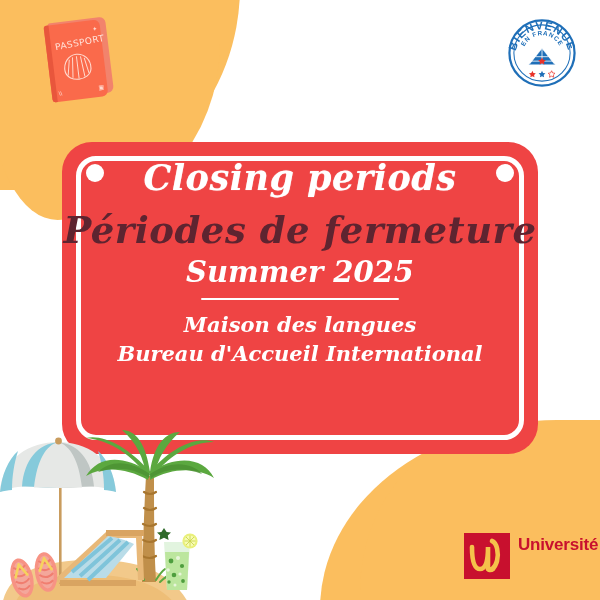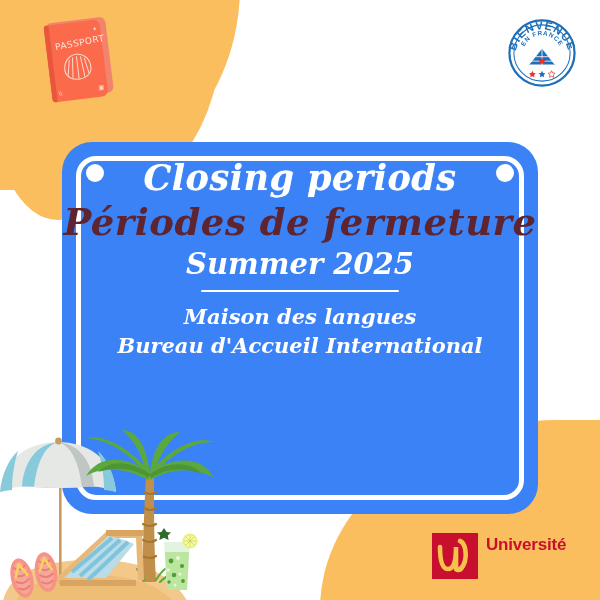--- a/index.html
+++ b/index.html
@@ -63,22 +63,22 @@
     position:absolute;color:#FFD9CE;font-size:6px;
   }
 
   
   .badge{
     position:absolute;left:505px;top:16px;width:74px;height:74px;
   }
 
   
   .sign{
-    position:absolute;left:62px;top:142px;width:476px;height:372px;
-    background:#3b82f6;border-radius:30px;
+    position:absolute;left:62px;top:142px;width:476px;height:312px;
+    background:#ef4444;border-radius:30px;
     box-sizing:border-box;
   }
   .sign-inner{
     position:absolute;left:14px;top:14px;right:14px;bottom:14px;
     border:5px solid #ffffff;border-radius:20px;
     box-sizing:border-box;
   }
   .rivet{
     position:absolute;width:18px;height:18px;border-radius:50%;
     background:#ffffff;top:22px;
@@ -93,41 +93,41 @@
     font-family:"DejaVu Serif", serif;
     font-style:italic;font-weight:bold;
     font-size:35px;color:#ffffff;
     letter-spacing:.5px;line-height:1.05;
     text-shadow:0 0 1px rgba(255,255,255,.6);
   }
   .line-fr{
     font-family:"DejaVu Serif", serif;
     font-style:italic;font-weight:bold;
     font-size:37px;color:#5E2430;
-    letter-spacing:.5px;line-height:1.15;margin-top:4px;
+    letter-spacing:.5px;line-height:1.15;margin-top:12px;
   }
   .line-season{
     font-family:"DejaVu Serif", serif;
     font-style:italic;font-weight:bold;
     font-size:29px;color:#ffffff;margin-top:6px;line-height:1.1;
   }
   .rule{
     width:198px;height:2px;background:#ffffff;margin:9px auto 0 auto;border-radius:2px;
   }
   .line-office{
     font-family:"DejaVu Serif", serif;
     font-style:italic;font-weight:bold;
     font-size:21px;color:#ffffff;margin-top:11px;line-height:1.35;
   }
 
   
   .beach{position:absolute;left:-6px;top:430px;width:250px;height:176px;}
 
   
-  .ulim{position:absolute;left:432px;top:533px;width:136px;height:48px;text-align:right;}
+  .ulim{position:absolute;left:464px;top:533px;width:136px;height:48px;text-align:right;}
   .ulim .mark{
     position:absolute;left:0;top:0;width:46px;height:46px;background:#C8102E;
   }
   .ulim .words{
     position:absolute;left:54px;top:2px;color:#C8102E;
     font-family:"Liberation Sans", sans-serif;
     font-weight:bold;font-size:17px;line-height:1.22;letter-spacing:-.2px;
   }
 </style>
 </head>

